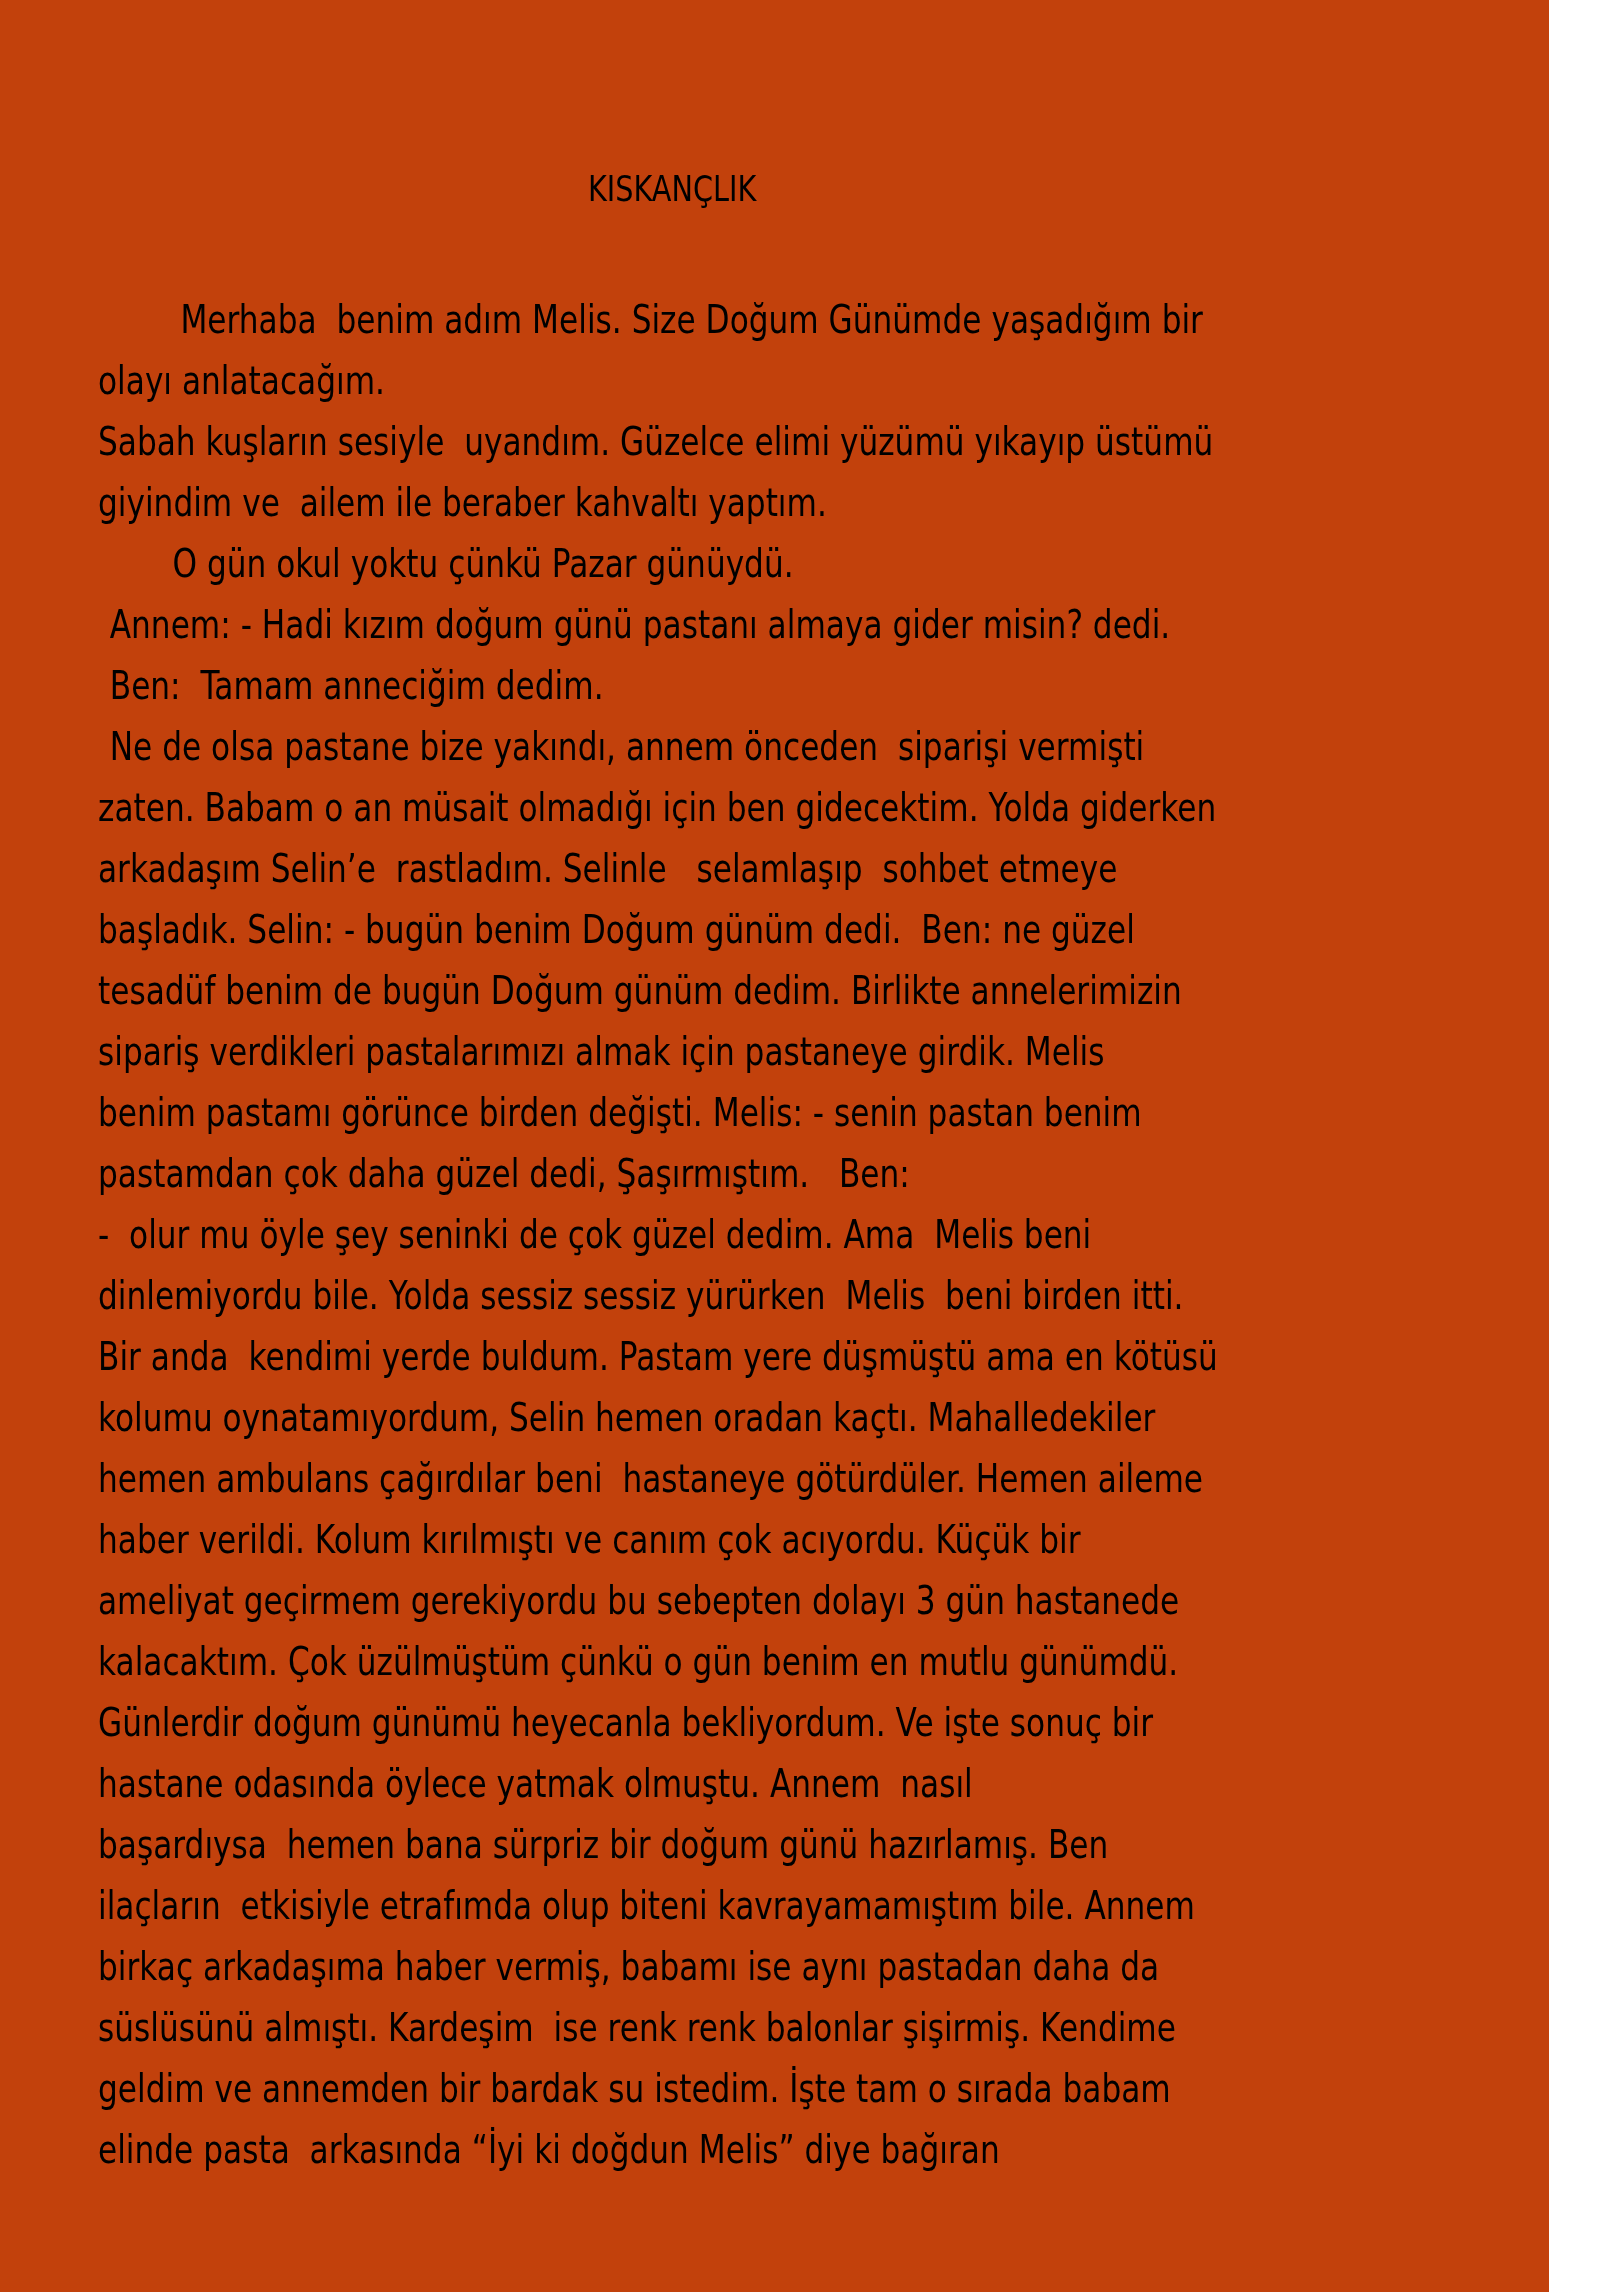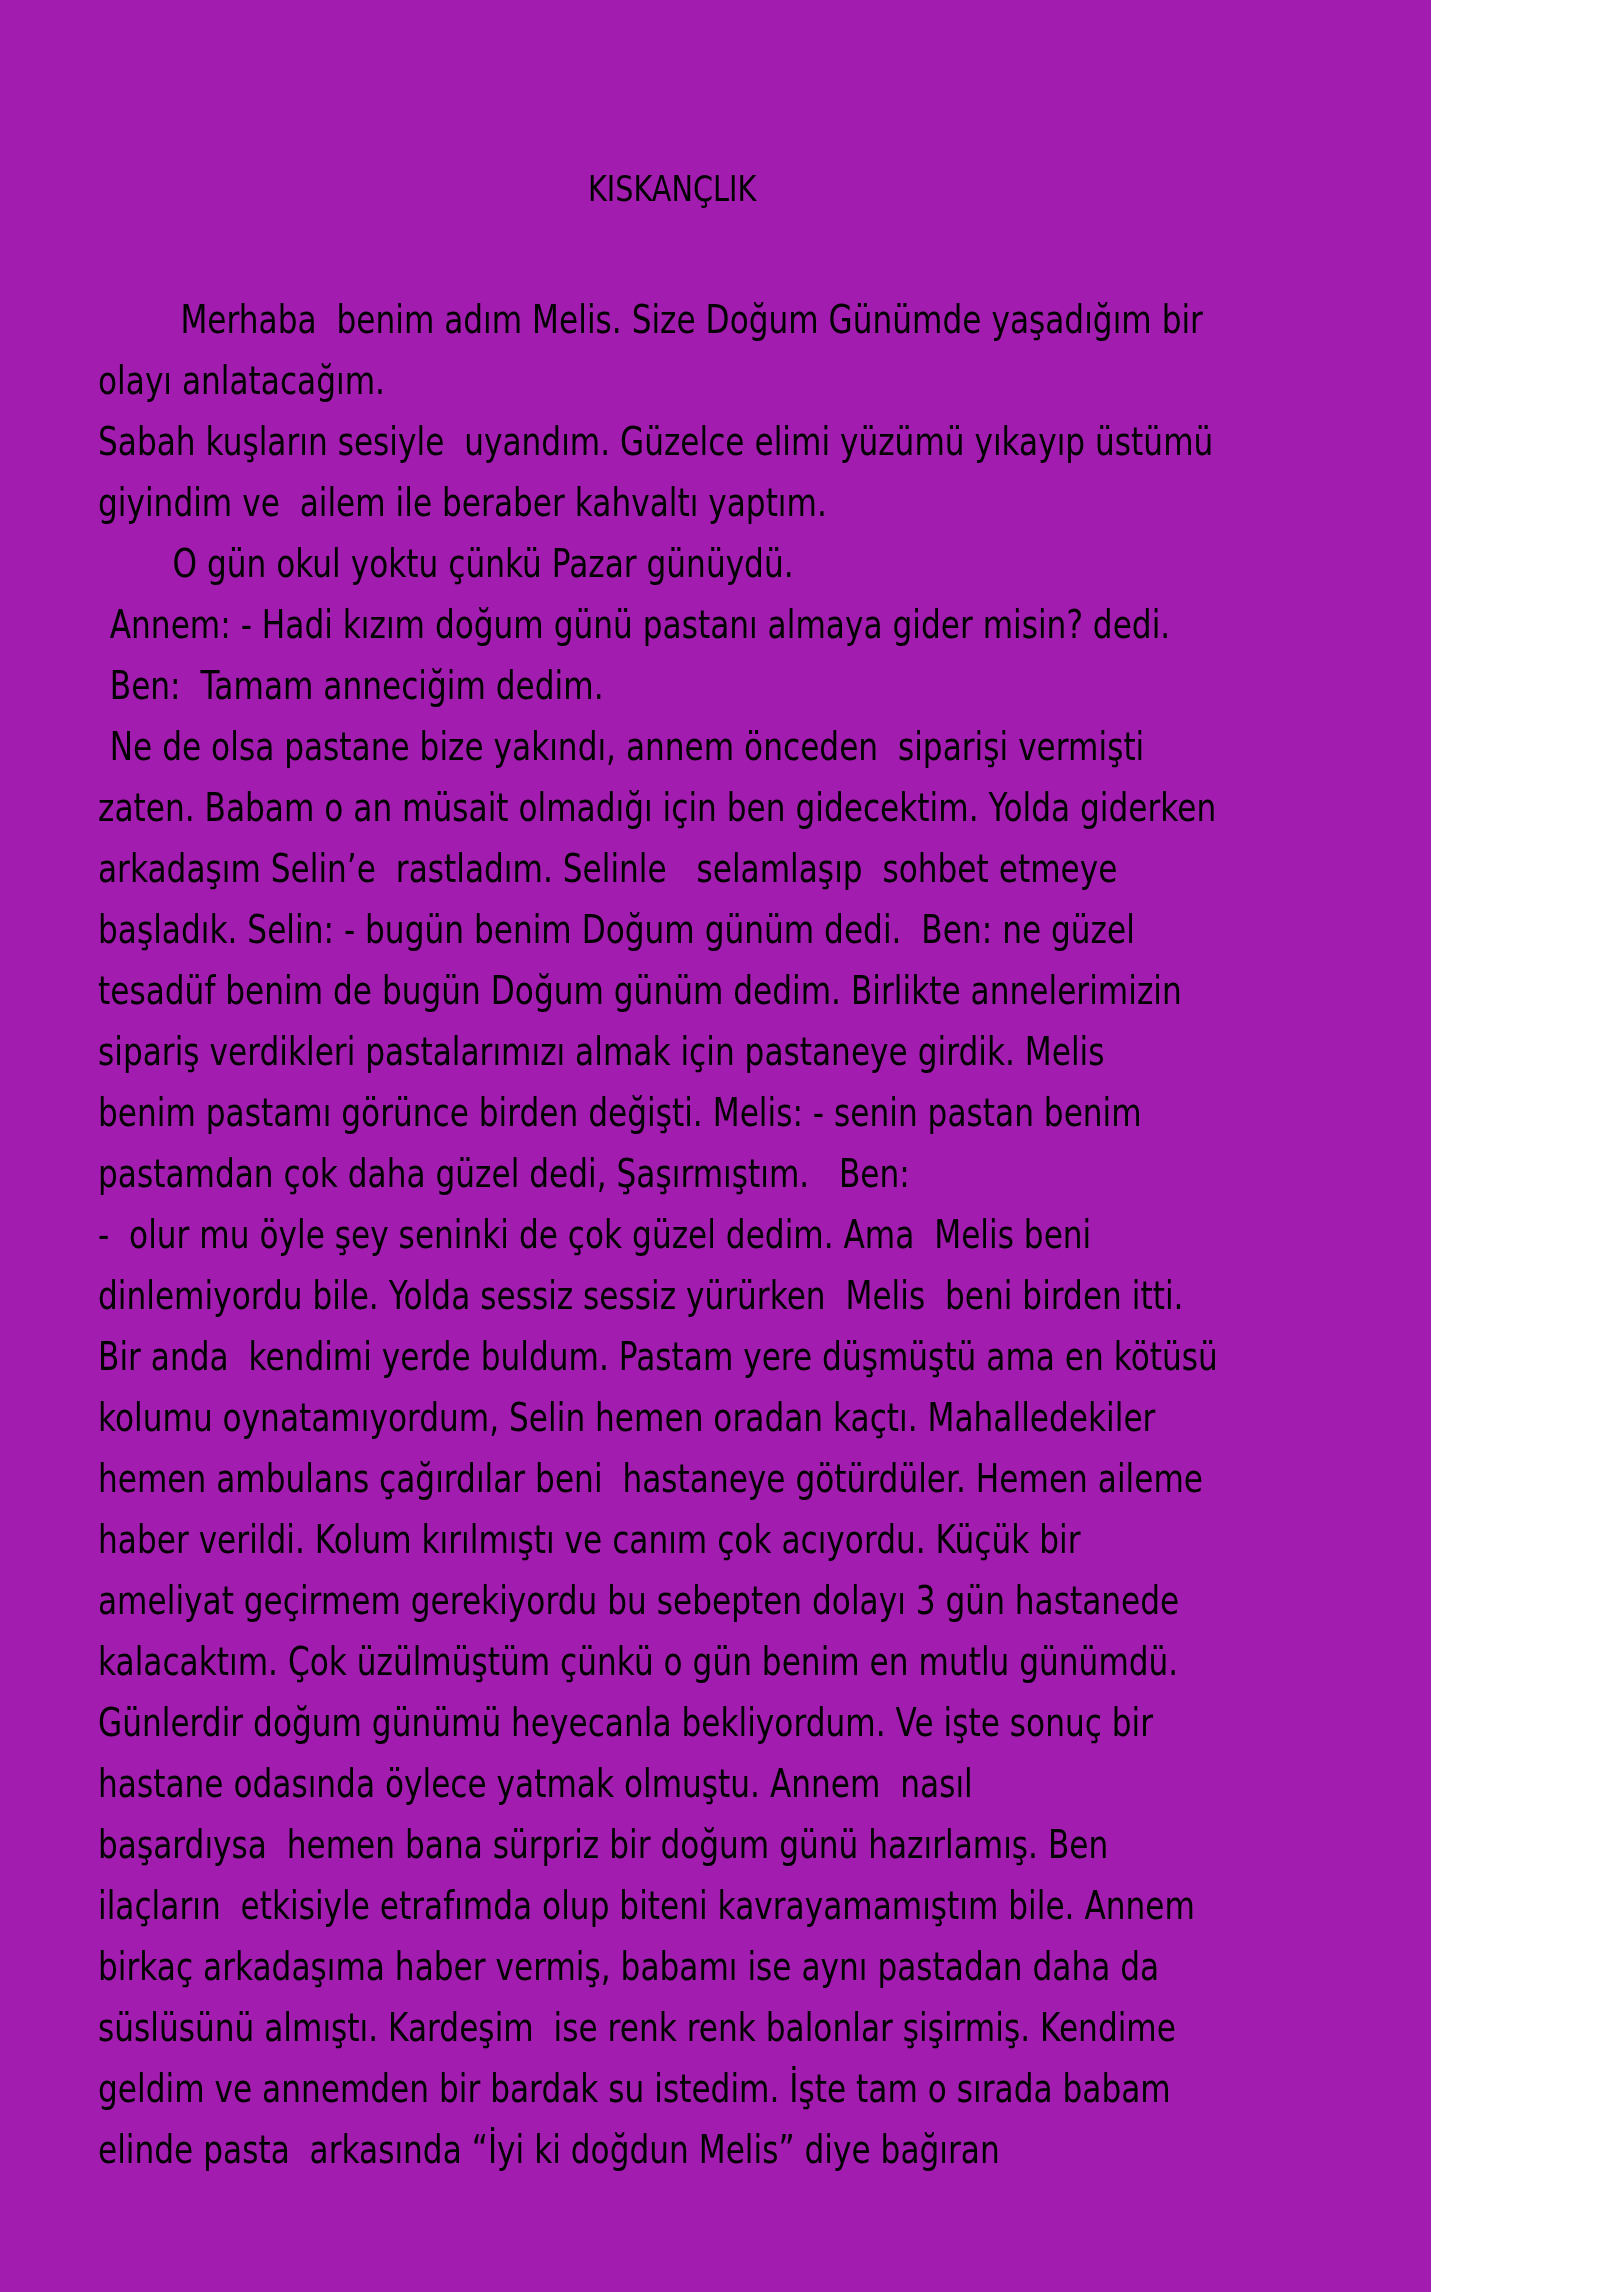--- a/index.html
+++ b/index.html
@@ -12,23 +12,23 @@
       height: 2293px;
       position: relative;
       overflow: hidden;
       font-family: "DejaVu Sans", sans-serif;
       color: #000000;
     }
     .page {
       position: absolute;
       left: 0;
       top: 0;
-      width: 1431px;
+      width: 1549px;
       height: 2293px;
-      background: #a21caf;
+      background: #c2410c;
     }
     .title {
       position: absolute;
       left: 588px;
       top: 169px;
       font-size: 35px;
       letter-spacing: 0px;
       white-space: nowrap;
       transform: scaleX(0.82);
       transform-origin: left top;

